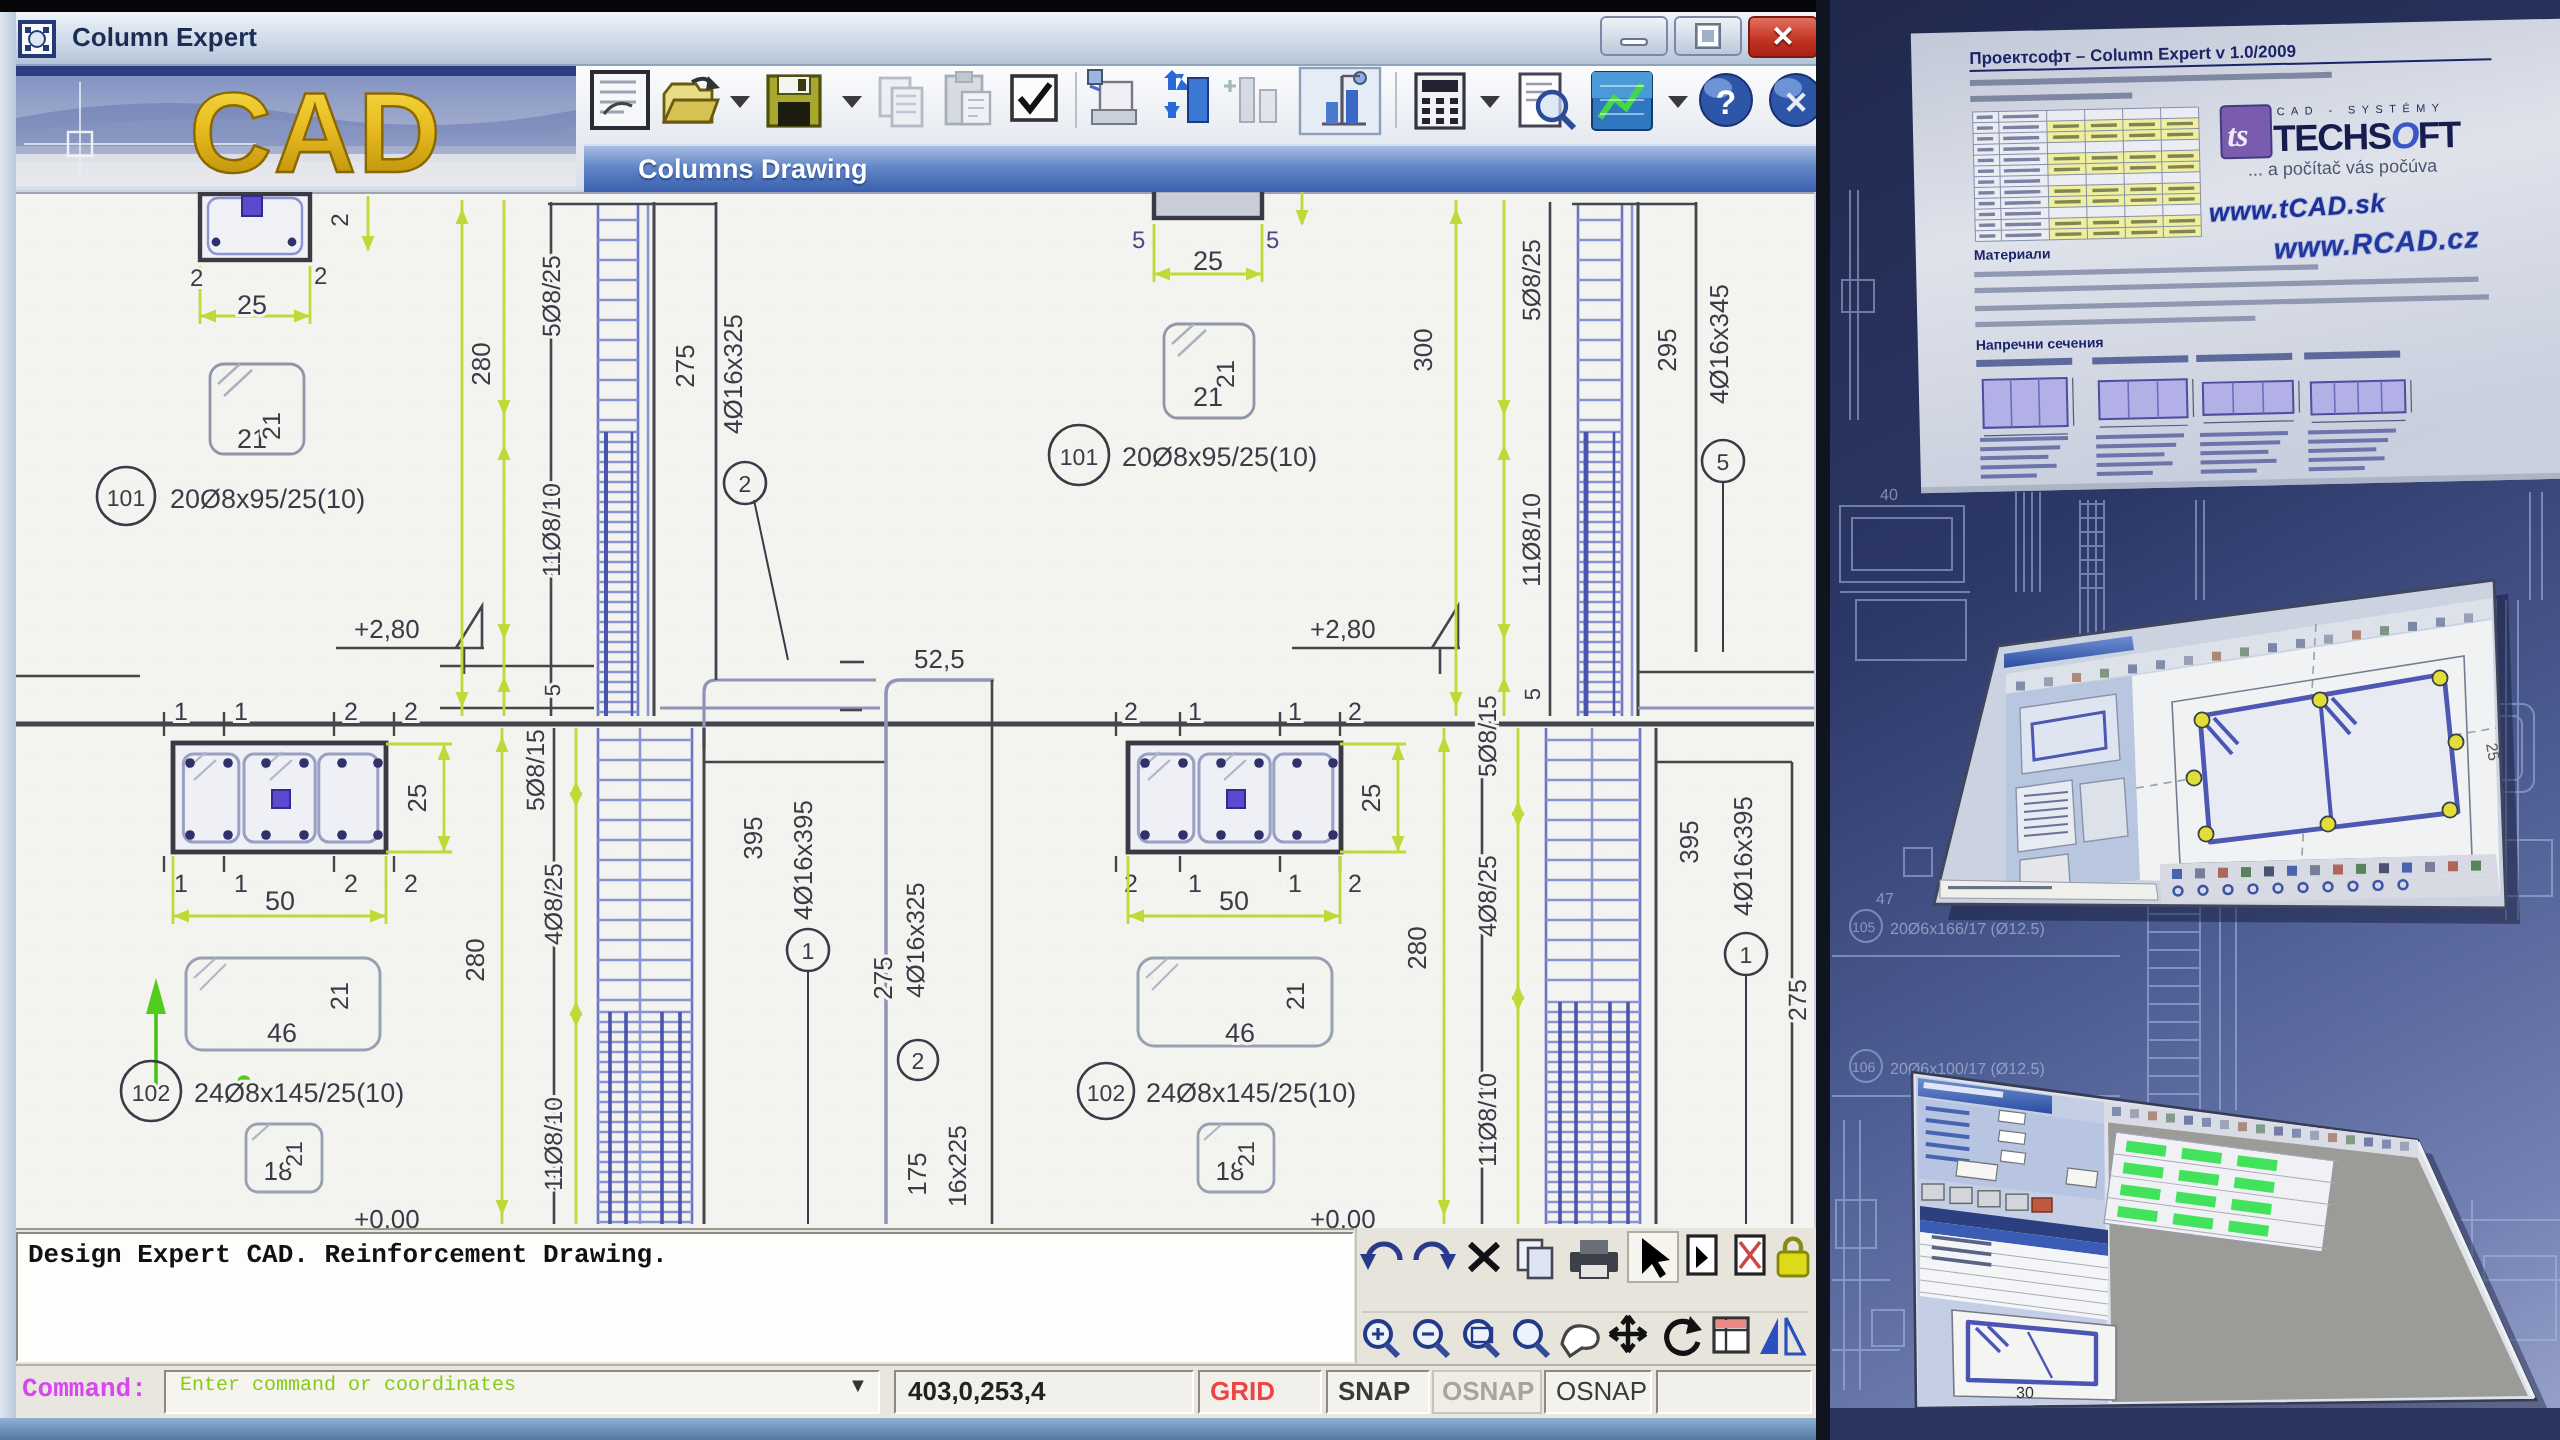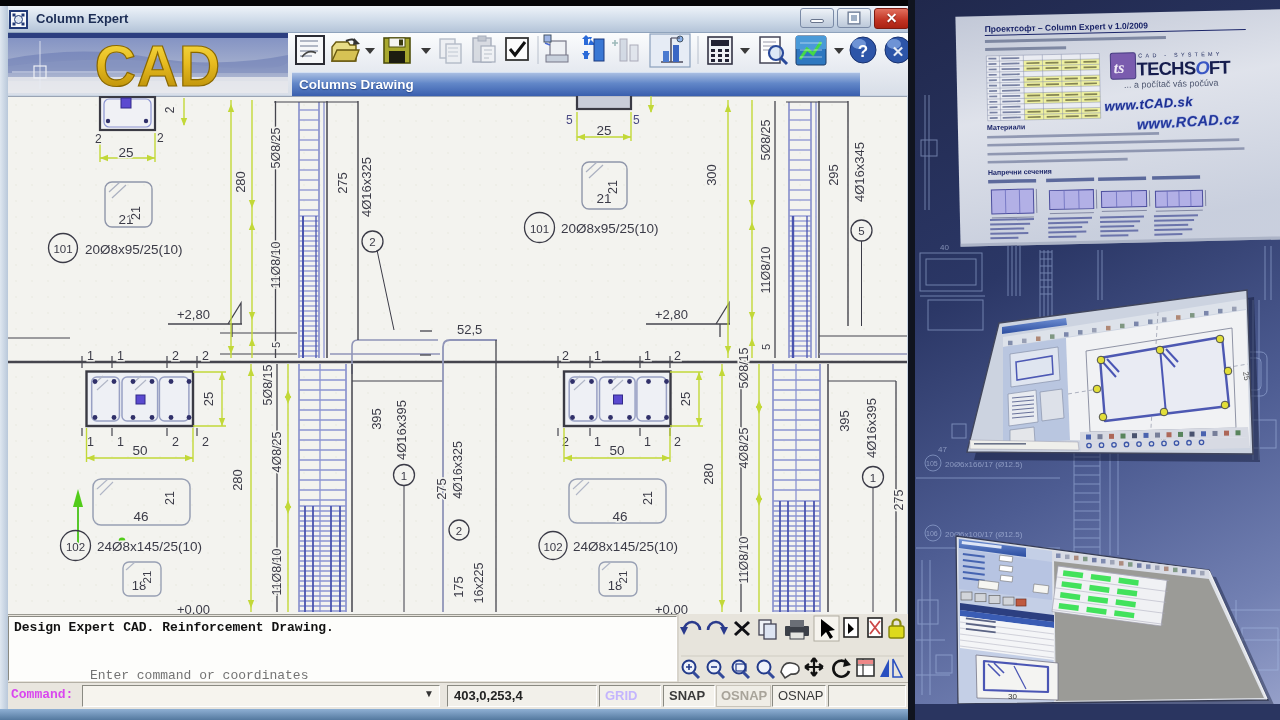--- a/index.html
+++ b/index.html
@@ -184,21 +184,21 @@
       </g>
 
     <g>
         <circle cx="610" cy="17" r="13" fill="#2d55a8"></circle>
         <circle cx="610" cy="17" r="13" fill="none" stroke="#17306e" stroke-width="1"></circle>
         <ellipse cx="606" cy="11" rx="7" ry="5" fill="#7ea2e0" opacity="0.8"></ellipse>
         <text x="610" y="23.5" font-size="15" font-weight="bold" fill="#e8ecf4" text-anchor="middle" font-family="Liberation Sans, sans-serif">✕</text>
       </g>
   </svg>
 
-  <div class="abs" style="left:292px;top:72px;width:568px;height:24px;background:linear-gradient(#a9bee2,#6287c8 45%,#3a5fae);border-top:1px solid #d4e0f2;">
+  <div class="abs" style="left:292px;top:72px;width:616px;height:24px;background:linear-gradient(#a9bee2,#6287c8 45%,#3a5fae);border-top:1px solid #d4e0f2;padding-left:20px;">
     <div style="padding:4px 0 0 7px;font-size:13.5px;font-weight:bold;color:#ffffff;text-shadow:0 1px 1px #2a4a8a;">Columns Drawing</div>
   </div>
 
   <div class="abs" style="left:8px;top:96px;width:899px;height:518px;background:#f3f3ef;border-top:1px solid #9aa4b4;background-image:radial-gradient(circle, #e6e7df 0.6px, rgba(0,0,0,0) 0.8px);background-size:16px 16px;"></div>
   <svg class="abs" style="left:8px;top:96px" width="899" height="518" viewBox="8 96 899 518">
 
 <line x1="8" y1="362" x2="907" y2="362" stroke="#45454e" stroke-width="2.4"></line>
 
 <g>
         <rect x="100" y="97" width="55" height="33" stroke="#3a3a44" stroke-width="2.2" fill="#f0f1f5"></rect>
@@ -803,28 +803,28 @@
           <polygon points="13,1 13,19 22,19" fill="none" stroke="#2a50c0" stroke-width="1.6"></polygon>
         </g>
     </g>
   </svg>
 
   <div class="abs" style="left:0;top:682px;width:916px;height:27px;background:#e9e6df;border-top:1px solid #b4b0a6;"></div>
 
   <div class="abs mono" style="left:11px;top:687px;font-size:13px;font-weight:bold;color:#d946ef;">Command:</div>
 
   <div class="abs sunk" style="left:82px;top:684.5px;width:358px;height:22px;background:#f6f4ee;"></div>
-  <div class="abs mono" style="left:90px;top:668px;font-size:13px;color:#737373;">Enter command or coordinates</div>
+  <div class="abs mono" style="left:90px;top:688px;font-size:10px;color:#84cc16;">Enter command or coordinates</div>
   <div class="abs" style="left:424px;top:688px;font-size:10px;color:#333;">▼</div>
 
   <div class="abs sunk" style="left:447px;top:684.5px;width:150px;height:22px;background:#f2f0ea;"></div>
   <div class="abs" style="left:454px;top:688px;font-size:13px;color:#222;font-weight:bold;">403,0,253,4</div>
 
   <div class="abs sunk" style="left:599px;top:684.5px;width:62px;height:22px;background:#f2f0ea;"></div>
-  <div class="abs" style="left:605px;top:688px;font-size:13px;font-weight:bold;color:#c4b5fd;">GRID</div>
+  <div class="abs" style="left:605px;top:688px;font-size:13px;font-weight:bold;color:#ef4444;">GRID</div>
 
   <div class="abs sunk" style="left:663px;top:684.5px;width:52px;height:22px;background:#f4f2ec;"></div>
   <div class="abs" style="left:669px;top:688px;font-size:13px;font-weight:bold;color:#3a3a3a;">SNAP</div>
 
   <div class="abs" style="left:716px;top:684.5px;width:55px;height:22px;background:#efede6;border:1px solid #c8c4ba;"></div>
   <div class="abs" style="left:721px;top:688px;font-size:13px;font-weight:bold;color:#a8a49a;">OSNAP</div>
 
   <div class="abs sunk" style="left:772px;top:684.5px;width:54px;height:22px;background:#f4f2ec;"></div>
   <div class="abs" style="left:778px;top:688px;font-size:13px;font-weight:normal;color:#3a3a3a;">OSNAP</div>
 

